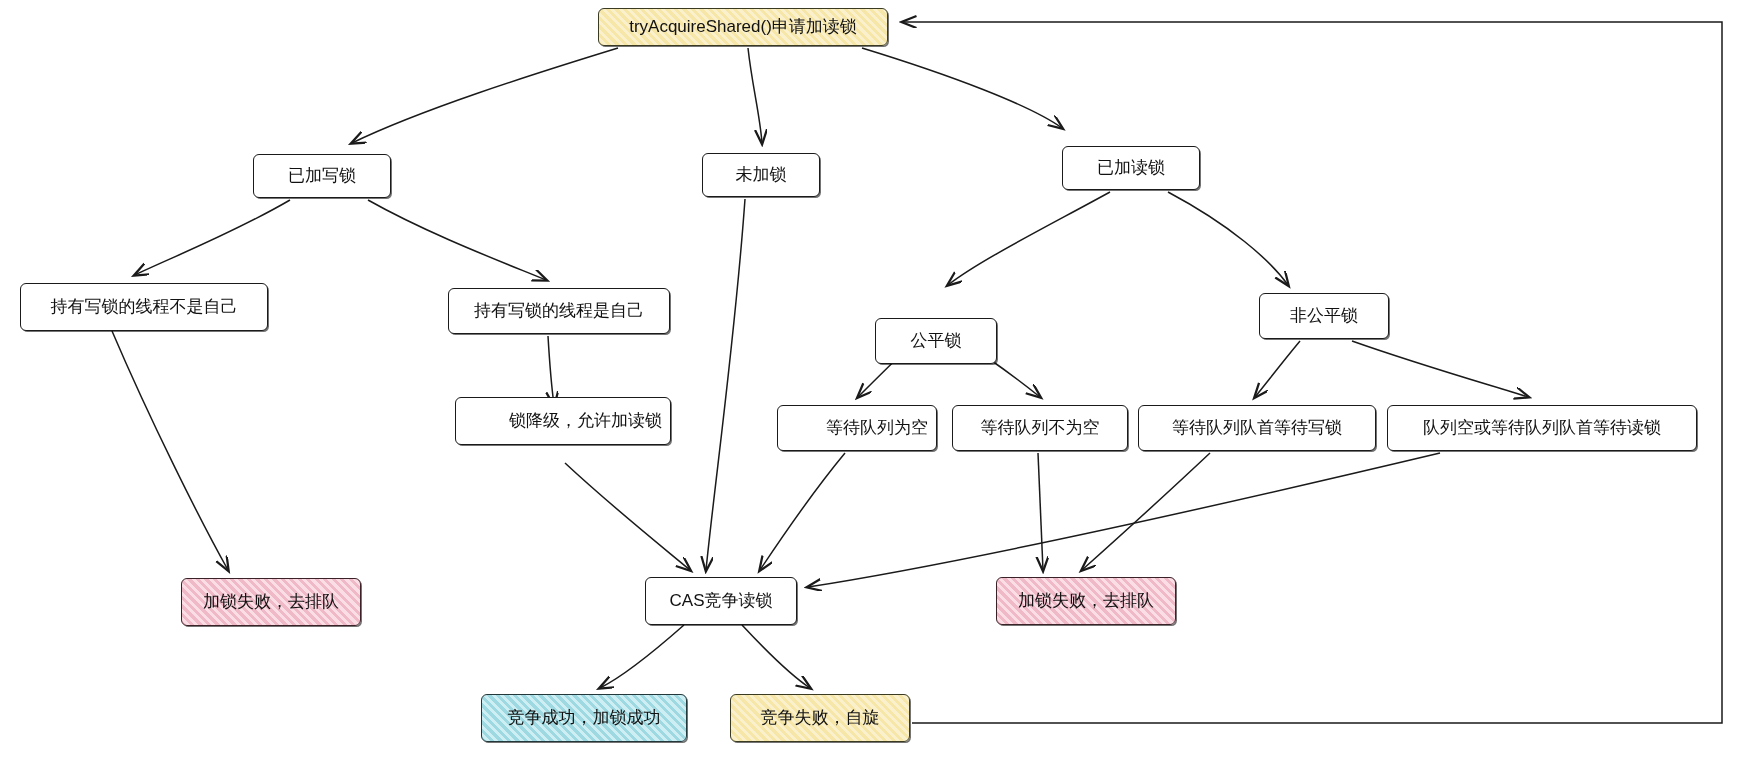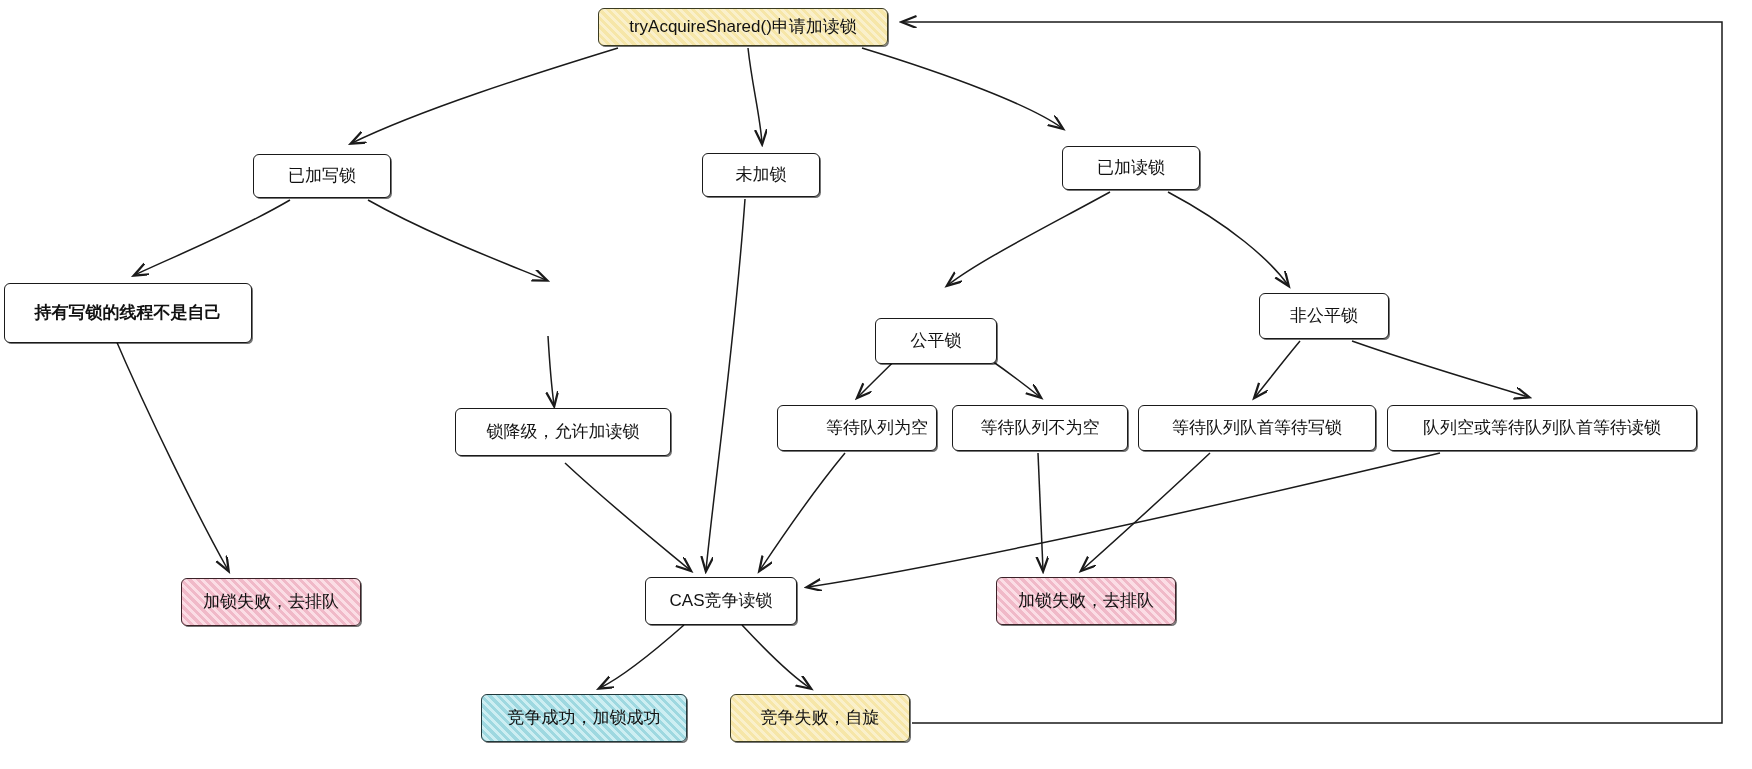--- a/index.html
+++ b/index.html
@@ -121,34 +121,37 @@
   </div>
 
   <div class="node" style="left:702px; top:153px; width:118px; height:44px;">
     <span>未加锁</span>
   </div>
 
   <div class="node" style="left:1062px; top:146px; width:138px; height:44px;">
     <span>已加读锁</span>
   </div>
 
-  <div class="node" style="left:4px; top:283px; width:248px; height:60px;font-weight:bold;">
+  <div class="node" style="left:20px; top:283px; width:248px; height:48px;">
     <span>持有写锁的线程不是自己</span>
   </div>
 
+  <div class="node" style="left:448px; top:288px; width:222px; height:46px;">
+    <span>持有写锁的线程是自己</span>
+  </div>
 
   <div class="node" style="left:875px; top:293px; width:122px; height:46px;margin-top:25px;">
     <span>公平锁</span>
   </div>
 
   <div class="node" style="left:1259px; top:293px; width:130px; height:46px;">
     <span>非公平锁</span>
   </div>
 
-  <div class="node" style="left:455px; top:408px; width:216px; height:48px;">
+  <div class="node" style="left:455px; top:397px; width:216px; height:48px;justify-content:flex-end;">
     <span>锁降级，允许加读锁</span>
   </div>
 
   <div class="node" style="left:777px; top:405px; width:160px; height:46px;justify-content:flex-end;">
     <span>等待队列为空</span>
   </div>
 
   <div class="node" style="left:952px; top:405px; width:176px; height:46px;">
     <span>等待队列不为空</span>
   </div>

